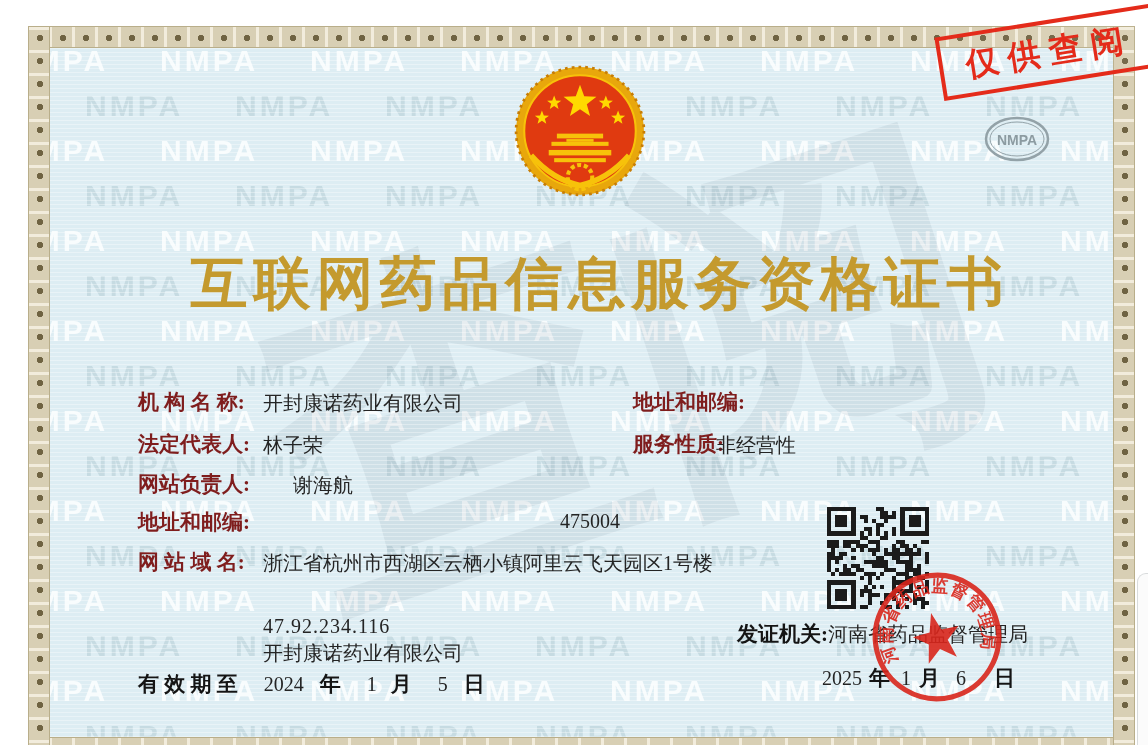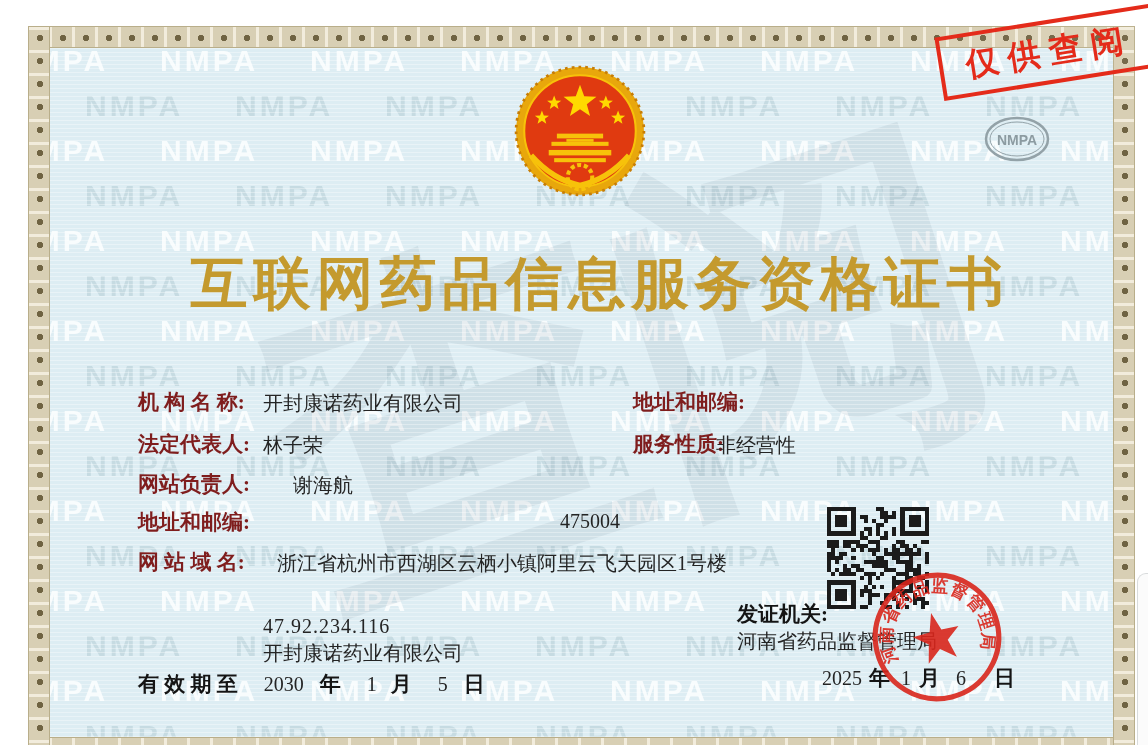--- a/index.html
+++ b/index.html
@@ -251,41 +251,41 @@
   <span class="lbl" style="left:138px;top:430px;">法定代表人:</span>
   <span class="val" style="left:263px;top:432px;">林子荣</span>
 
   <span class="lbl" style="left:138px;top:470px;">网站负责人:</span>
   <span class="val" style="left:263px;top:472px;margin-left:30px;">谢海航</span>
 
   <span class="lbl" style="left:138px;top:508px;">地址和邮编:</span>
   <span class="val" style="left:560px;top:510px;">475004</span>
 
   <span class="lbl" style="left:138px;top:548px;">网 站 域 名:</span>
-  <span class="val" style="left:277px;top:550px;">浙江省杭州市西湖区云栖小镇阿里云飞天园区1号楼</span>
+  <span class="val" style="left:263px;top:550px;">浙江省杭州市西湖区云栖小镇阿里云飞天园区1号楼</span>
 
   <span class="val" style="left:263px;top:615px;letter-spacing:1px;">47.92.234.116</span>
   <span class="val" style="left:263px;top:640px;">开封康诺药业有限公司</span>
 
   <div class="date-row" style="left:138px;top:670px;">
     <span class="unit">有 效 期 至</span>
-    <span class="num" style="margin-left:26px;">2030</span>
+    <span class="num" style="margin-left:26px;">2024</span>
     <span class="unit" style="margin-left:16px;">年</span>
     <span class="num" style="margin-left:26px;">1</span>
     <span class="unit" style="margin-left:14px;">月</span>
     <span class="num" style="margin-left:26px;">5</span>
     <span class="unit" style="margin-left:16px;">日</span>
   </div>
 
   <span class="lbl" style="left:633px;top:388px;">地址和邮编:</span>
 
   <span class="lbl" style="left:633px;top:430px;">服务性质:</span>
   <span class="val" style="left:716px;top:432px;">非经营性</span>
 
-  <div class="date-row" style="left:737px;top:600px;flex-direction:column;">
+  <div class="date-row" style="left:737px;top:620px;">
     <span class="inline-lbl">发证机关:</span>
     <span class="inline-val">河南省药品监督管理局</span>
   </div>
 
   <div class="date-row" style="left:822px;top:664px;">
     <span class="num">2025</span>
     <span class="unit" style="margin-left:7px;">年</span>
     <span class="num" style="margin-left:11px;">1</span>
     <span class="unit" style="margin-left:8px;">月</span>
     <span class="num" style="margin-left:16px;">6</span>

